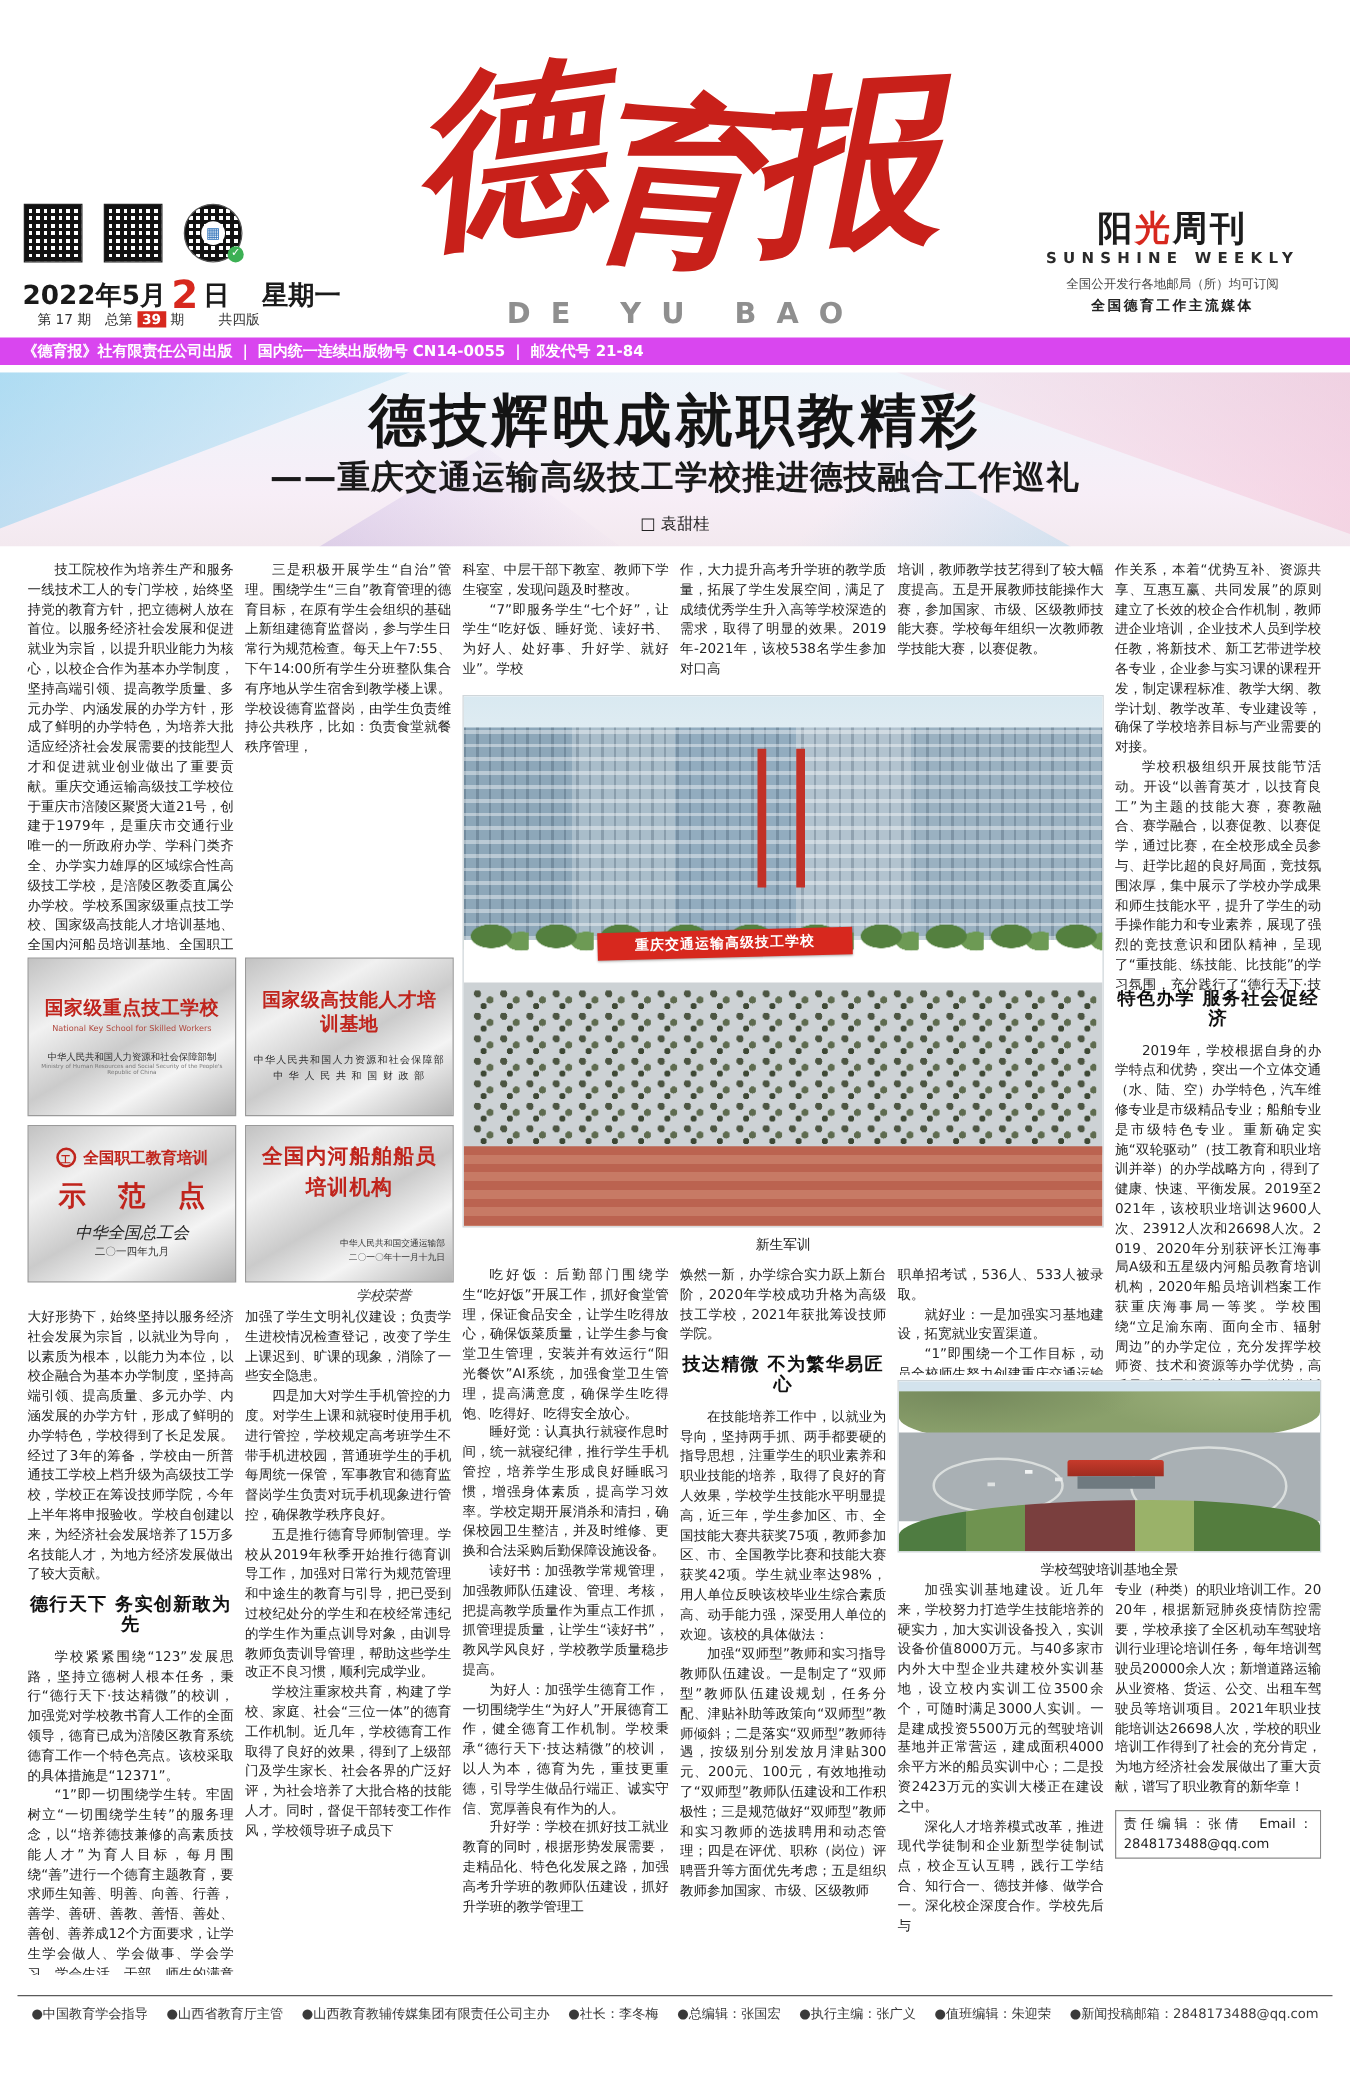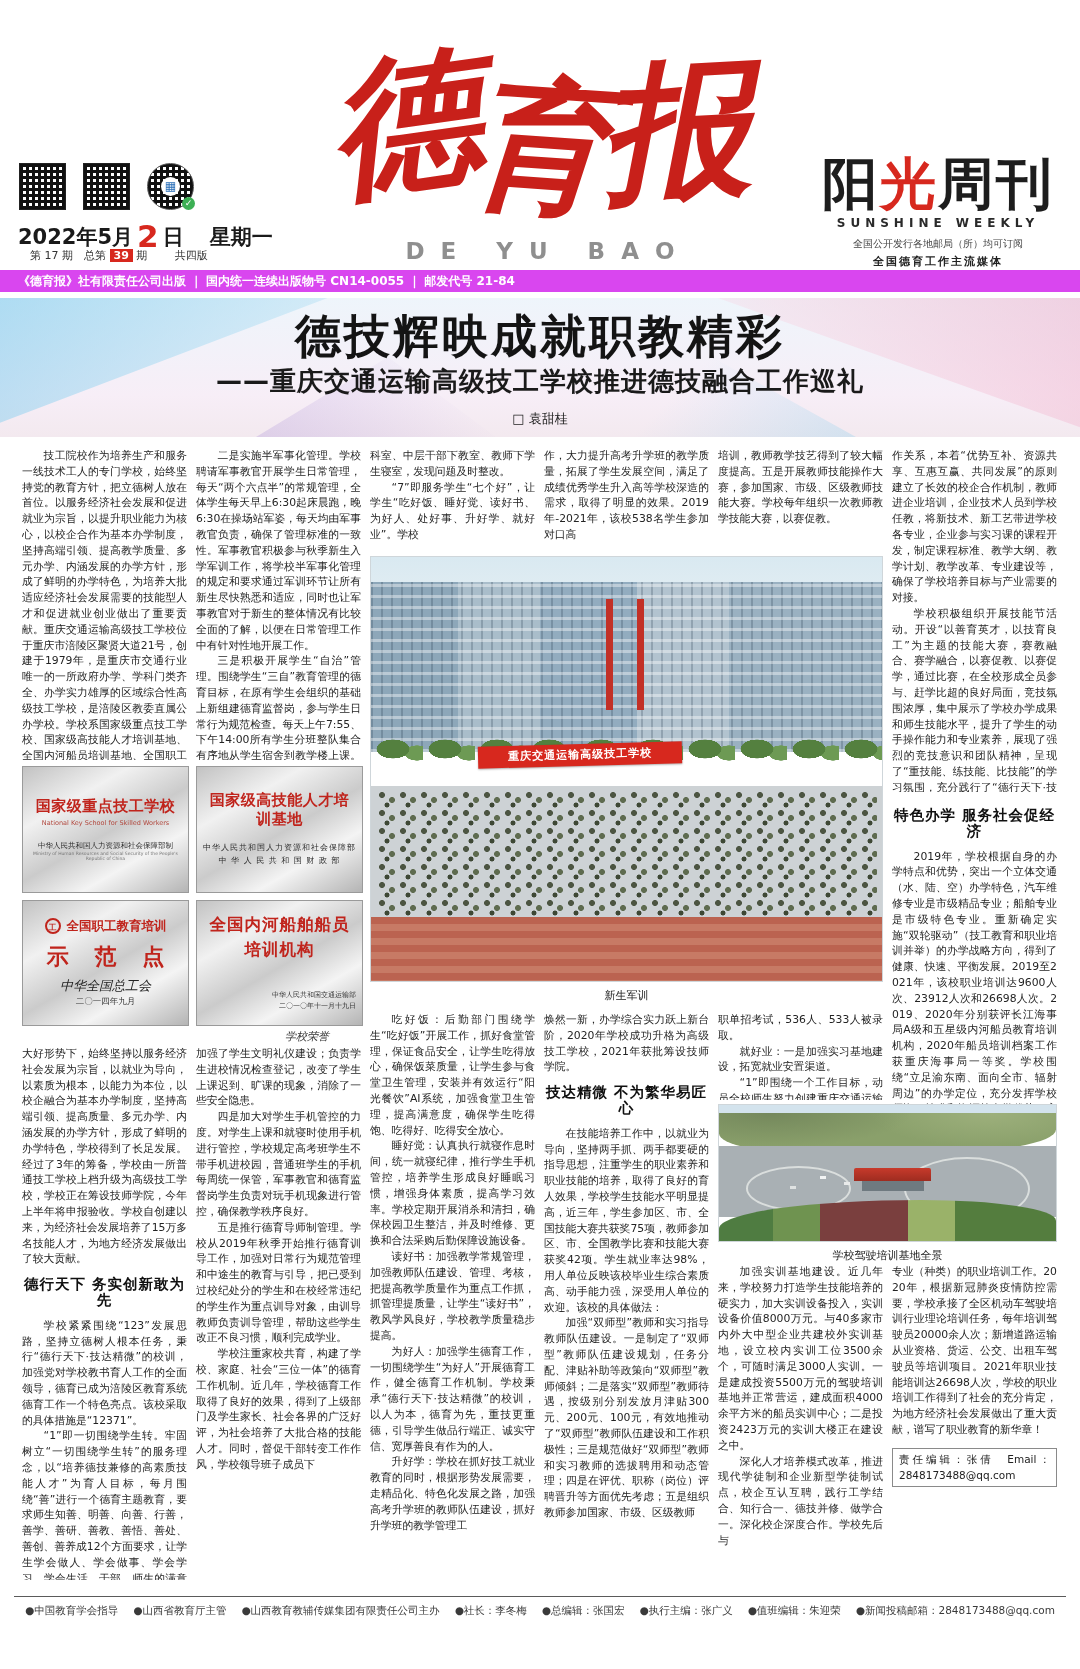--- a/index.html
+++ b/index.html
@@ -24,21 +24,21 @@
   .issue-line .edition{margin-left:24px;}
   .title{position:absolute;left:290px;top:24px;width:500px;height:212px;display:flex;align-items:center;justify-content:center;}
   .tc{font-family:"DejaVu Serif","Liberation Serif",serif;font-style:italic;font-weight:bold;
       color:#c8201a;font-size:150px;line-height:1;display:inline-block;}
   .tc1{transform:rotate(-8deg) translateY(-8px);}
   .tc2{font-size:140px;transform:rotate(4deg) translateY(16px);margin:0 -10px;}
   .tc3{transform:rotate(-3deg) translateY(0);}
   .pinyin{position:absolute;left:290px;top:238px;width:500px;text-align:center;font-size:23px;
           letter-spacing:16px;text-indent:16px;color:#8f8f8f;font-weight:bold;}
   .weekly{position:absolute;right:16px;top:155px;width:252px;text-align:center;}
-  .w-cn{font-size:56px;font-weight:900;letter-spacing:2px;color:#1d1d1d;line-height:1.05;}
+  .w-cn{font-size:28px;font-weight:900;letter-spacing:2px;color:#1d1d1d;line-height:1.05;margin-top:13px;}
   .w-red{color:#d7281e;}
   .w-en{font-size:12px;letter-spacing:5px;font-weight:bold;color:#2a2a2a;margin-top:2px;}
   .w-l1{font-size:10px;color:#454545;margin-top:7px;}
   .w-l2{font-size:11px;font-weight:bold;color:#222;letter-spacing:2px;margin-top:3px;}
   .pubbar{position:absolute;left:0;top:270px;width:100%;height:22px;background:#d946ef;color:#fff;
           font-size:12px;font-weight:bold;line-height:22px;padding-left:18px;box-sizing:border-box;}
 
   
   .banner{position:absolute;left:0;top:298px;width:1080px;height:139px;overflow:hidden;
           background:linear-gradient(180deg,#eef5fb,#f7eef7 70%,#f3e9ef);}
@@ -232,21 +232,20 @@
   <div class="honors-cap">学校荣誉</div>
 
   <div class="seg" style="left:22px;top:1046px;height:534px">
     <p class="cont">大好形势下，始终坚持以服务经济社会发展为宗旨，以就业为导向，以素质为根本，以能力为本位，以校企融合为基本办学制度，坚持高端引领、提高质量、多元办学、内涵发展的办学方针，形成了鲜明的办学特色，学校得到了长足发展。经过了3年的筹备，学校由一所普通技工学校上档升级为高级技工学校，学校正在筹设技师学院，今年上半年将申报验收。学校自创建以来，为经济社会发展培养了15万多名技能人才，为地方经济发展做出了较大贡献。</p>
     <h3 class="subhead">德行天下 务实创新敢为先</h3>
     <p>学校紧紧围绕“123”发展思路，坚持立德树人根本任务，秉行“德行天下·技达精微”的校训，加强党对学校教书育人工作的全面领导，德育已成为涪陵区教育系统德育工作一个特色亮点。该校采取的具体措施是“12371”。</p>
     <p>“1”即一切围绕学生转。牢固树立“一切围绕学生转”的服务理念，以“培养德技兼修的高素质技能人才”为育人目标，每月围绕“善”进行一个德育主题教育，要求师生知善、明善、向善、行善，善学、善研、善教、善悟、善处、善创、善养成12个方面要求，让学生学会做人、学会做事、学会学习、学会生活，干部、师生的满意度也得到了大幅度提升。</p>
   </div>
 
   <div class="seg" style="left:196px;top:448px;height:312px">
-    <p>二是实施半军事化管理。学校聘请军事教官开展学生日常管理，每天“两个六点半”的常规管理，全体学生每天早上6:30起床晨跑，晚6:30在操场站军姿，每天均由军事教官负责，确保了管理标准的一致性。军事教官积极参与秋季新生入学军训工作，将学校半军事化管理的规定和要求通过军训环节让所有新生尽快熟悉和适应，同时也让军事教官对于新生的整体情况有比较全面的了解，以便在日常管理工作中有针对性地开展工作。</p>
     <p>三是积极开展学生“自治”管理。围绕学生“三自”教育管理的德育目标，在原有学生会组织的基础上新组建德育监督岗，参与学生日常行为规范检查。每天上午7:55、下午14:00所有学生分班整队集合有序地从学生宿舍到教学楼上课。学校设德育监督岗，由学生负责维持公共秩序，比如：负责食堂就餐秩序管理，</p>
   </div>
   <div class="seg" style="left:196px;top:1046px;height:534px">
     <p class="cont">加强了学生文明礼仪建设；负责学生进校情况检查登记，改变了学生上课迟到、旷课的现象，消除了一些安全隐患。</p>
     <p>四是加大对学生手机管控的力度。对学生上课和就寝时使用手机进行管控，学校规定高考班学生不带手机进校园，普通班学生的手机每周统一保管，军事教官和德育监督岗学生负责对玩手机现象进行管控，确保教学秩序良好。</p>
     <p>五是推行德育导师制管理。学校从2019年秋季开始推行德育训导工作，加强对日常行为规范管理和中途生的教育与引导，把已受到过校纪处分的学生和在校经常违纪的学生作为重点训导对象，由训导教师负责训导管理，帮助这些学生改正不良习惯，顺利完成学业。</p>
     <p>学校注重家校共育，构建了学校、家庭、社会“三位一体”的德育工作机制。近几年，学校德育工作取得了良好的效果，得到了上级部门及学生家长、社会各界的广泛好评，为社会培养了大批合格的技能人才。同时，督促干部转变工作作风，学校领导班子成员下</p>
   </div>
 
   <div class="seg" style="left:370px;top:448px;height:104px">
@@ -313,21 +312,21 @@
   <div class="seg" style="left:718px;top:1264px;height:316px">
     <p>加强实训基地建设。近几年来，学校努力打造学生技能培养的硬实力，加大实训设备投入，实训设备价值8000万元。与40多家市内外大中型企业共建校外实训基地，设立校内实训工位3500余个，可随时满足3000人实训。一是建成投资5500万元的驾驶培训基地并正常营运，建成面积4000余平方米的船员实训中心；二是投资2423万元的实训大楼正在建设之中。</p>
     <p>深化人才培养模式改革，推进现代学徒制和企业新型学徒制试点，校企互认互聘，践行工学结合、知行合一、德技并修、做学合一。深化校企深度合作。学校先后与</p>
   </div>
 
   <div class="seg" style="left:892px;top:448px;height:344px">
     <p class="cont">作关系，本着“优势互补、资源共享、互惠互赢、共同发展”的原则建立了长效的校企合作机制，教师进企业培训，企业技术人员到学校任教，将新技术、新工艺带进学校各专业，企业参与实习课的课程开发，制定课程标准、教学大纲、教学计划、教学改革、专业建设等，确保了学校培养目标与产业需要的对接。</p>
     <p>学校积极组织开展技能节活动。开设“以善育英才，以技育良工”为主题的技能大赛，赛教融合、赛学融合，以赛促教、以赛促学，通过比赛，在全校形成全员参与、赶学比超的良好局面，竞技氛围浓厚，集中展示了学校办学成果和师生技能水平，提升了学生的动手操作能力和专业素养，展现了强烈的竞技意识和团队精神，呈现了“重技能、练技能、比技能”的学习氛围，充分践行了“德行天下·技达精微”校训的内涵，实现了学校举办技能节的初衷。</p>
   </div>
   <div class="seg" style="left:892px;top:792px;height:312px">
-    <h3 class="subhead" style="margin-top:16px">特色办学 服务社会促经济</h3>
+    <h3 class="subhead" style="margin-top:0">特色办学 服务社会促经济</h3>
     <p>2019年，学校根据自身的办学特点和优势，突出一个立体交通（水、陆、空）办学特色，汽车维修专业是市级精品专业；船舶专业是市级特色专业。重新确定实施“双轮驱动”（技工教育和职业培训并举）的办学战略方向，得到了健康、快速、平衡发展。2019至2021年，该校职业培训达9600人次、23912人次和26698人次。2019、2020年分别获评长江海事局A级和五星级内河船员教育培训机构，2020年船员培训档案工作获重庆海事局一等奖。学校围绕“立足渝东南、面向全市、辐射周边”的办学定位，充分发挥学校师资、技术和资源等办学优势，高质量服务区域经济发展，学校依托行业和产业，面向社会，辐射周边，全方位开展职业培训工作，共开展了26个</p>
   </div>
   <div class="seg" style="left:892px;top:1264px;height:316px">
     <p class="cont">专业（种类）的职业培训工作。2020年，根据新冠肺炎疫情防控需要，学校承接了全区机动车驾驶培训行业理论培训任务，每年培训驾驶员20000余人次；新增道路运输从业资格、货运、公交、出租车驾驶员等培训项目。2021年职业技能培训达26698人次，学校的职业培训工作得到了社会的充分肯定，为地方经济社会发展做出了重大贡献，谱写了职业教育的新华章！</p>
     <div class="editor-box">责任编辑：张倩　Email：2848173488@qq.com</div>
   </div>
 
   <div class="footer-rule"></div>
   <div class="footer">
     <span>●中国教育学会指导</span>

